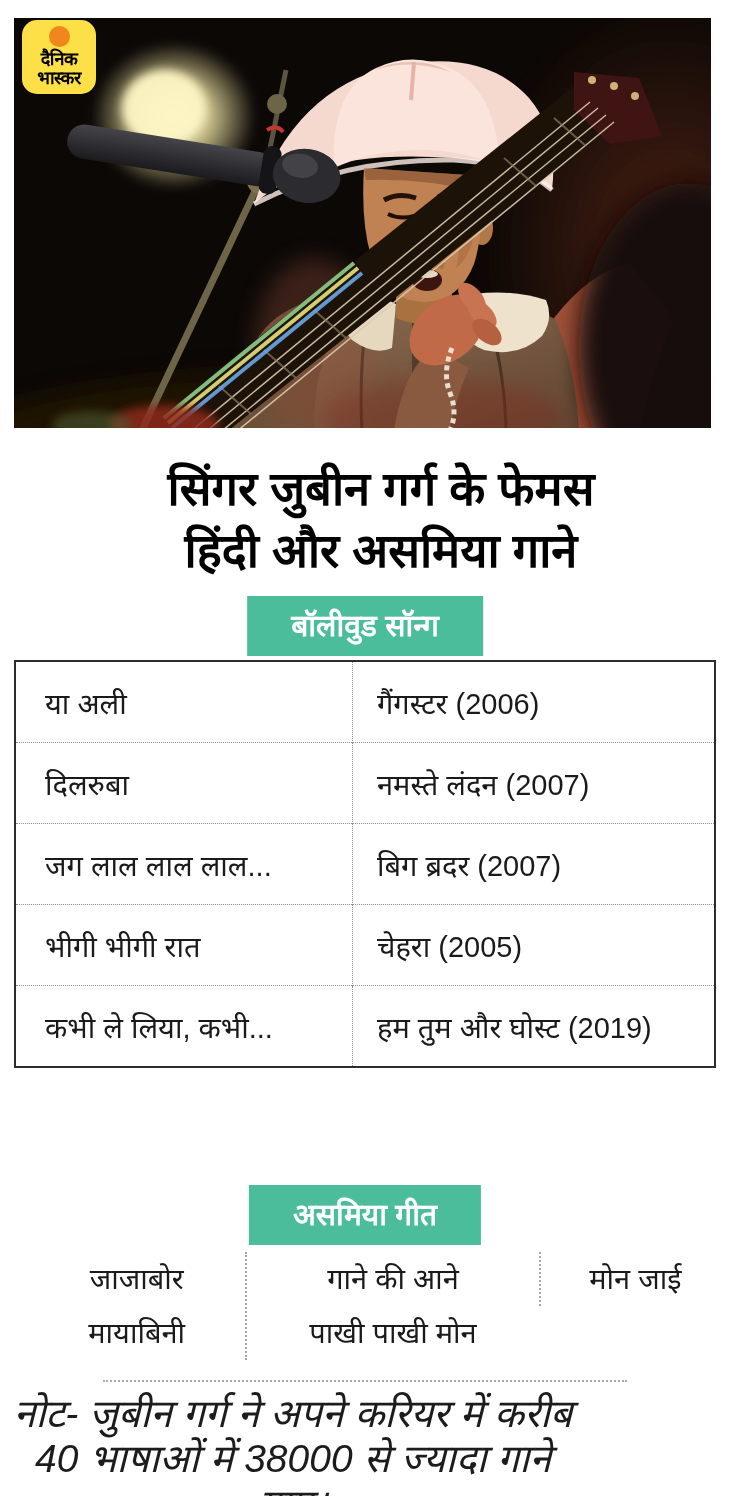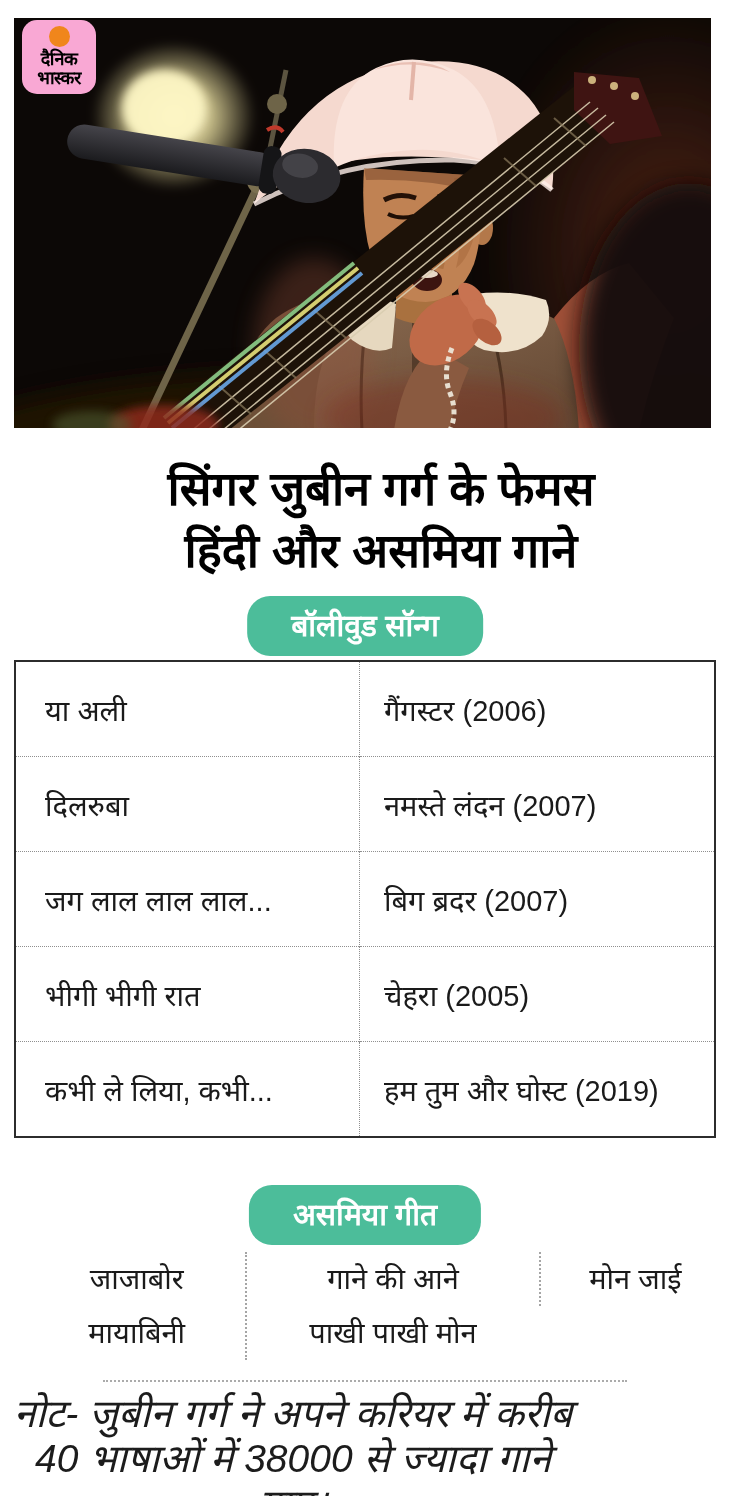--- a/index.html
+++ b/index.html
@@ -8,45 +8,45 @@
     font-family:"Liberation Sans", sans-serif;color:#1a1a1a;overflow:hidden;
   }
   
   .photo{
     position:absolute;left:14px;top:18px;width:697px;height:410px;
     background:#0c0806;overflow:hidden;
   }
   .photo svg{display:block;width:697px;height:410px;}
   .logo{
     position:absolute;left:8px;top:2px;width:74px;height:74px;
-    background:#f9a8d4;border-radius:15px;
+    background:#fde047;border-radius:15px;
     display:flex;flex-direction:column;align-items:center;justify-content:center;
   }
   .logo-dot{width:21px;height:21px;border-radius:50%;background:#f0861c;margin-bottom:3px;}
   .logo-line{font-size:18px;font-weight:bold;line-height:19px;color:#000;letter-spacing:-0.5px;}
   
   .title{
     position:absolute;top:442px;left:0;width:730px;text-align:center;
     font-size:47px;font-weight:bold;color:#000;line-height:62px;margin:16px;
   }
   
   .badge{
     position:absolute;left:50%;transform:translateX(-50%);
     background:#4cbd9a;color:#ffffff;font-size:30px;font-weight:bold;
-    height:60px;line-height:59px;padding:0 44px;border-radius:23px;white-space:nowrap;
+    height:60px;line-height:59px;padding:0 44px;border-radius:0;white-space:nowrap;
   }
   .badge-bollywood{top:596px;}
   .badge-assamese{top:1185px;}
   
   .songs-table{
     position:absolute;left:14px;top:660px;width:702px;
     border-collapse:collapse;border:2px solid #2c2c2c;table-layout:fixed;
   }
   .songs-table td{
-    height:64px;font-size:29px;color:#1a1a1a;vertical-align:middle;padding:15px;
+    height:64px;font-size:29px;color:#1a1a1a;vertical-align:middle;padding:8px;
   }
   .songs-table td.song{width:299px;padding-left:29px;border-right:1px dotted #8f8f8f;}
   .songs-table td.movie{padding-left:24px;}
   .songs-table tr + tr td{border-top:1px dotted #8f8f8f;}
   
   .assamese{
     position:absolute;left:28px;top:1252px;width:702px;display:flex;align-items:flex-start;
   }
   .assamese .col{display:flex;flex-direction:column;}
   .assamese .col1{width:218px;}

